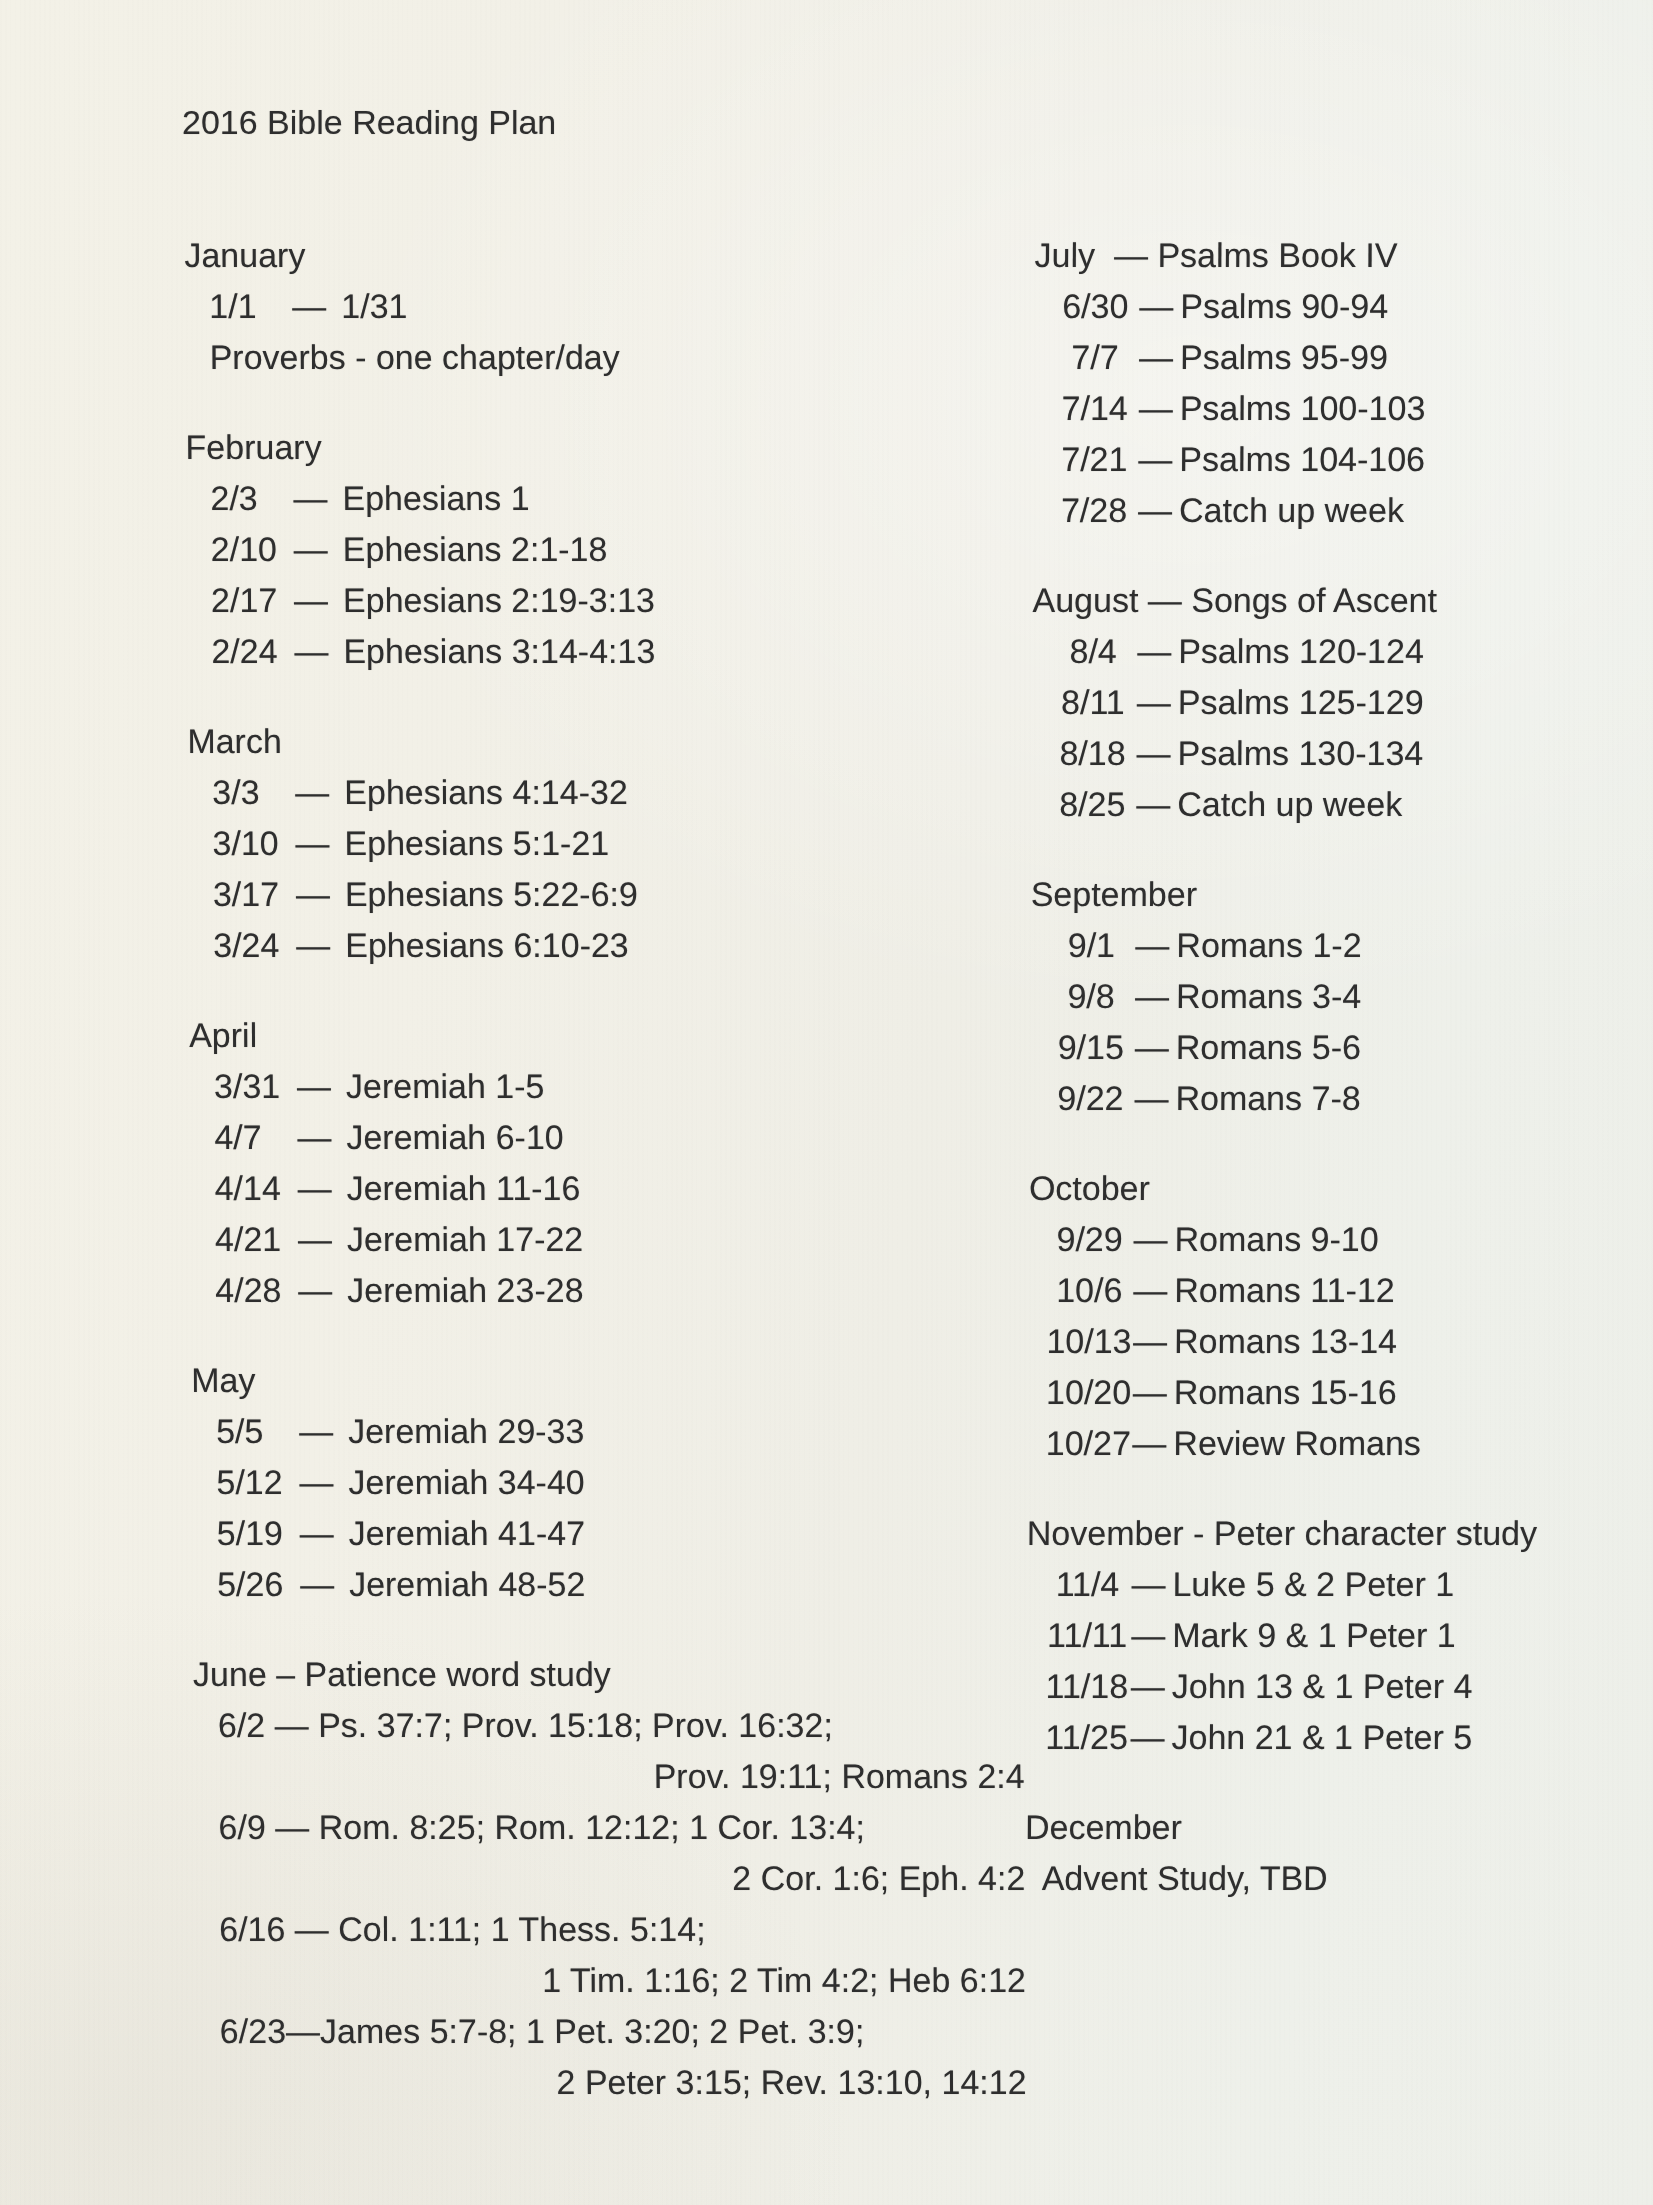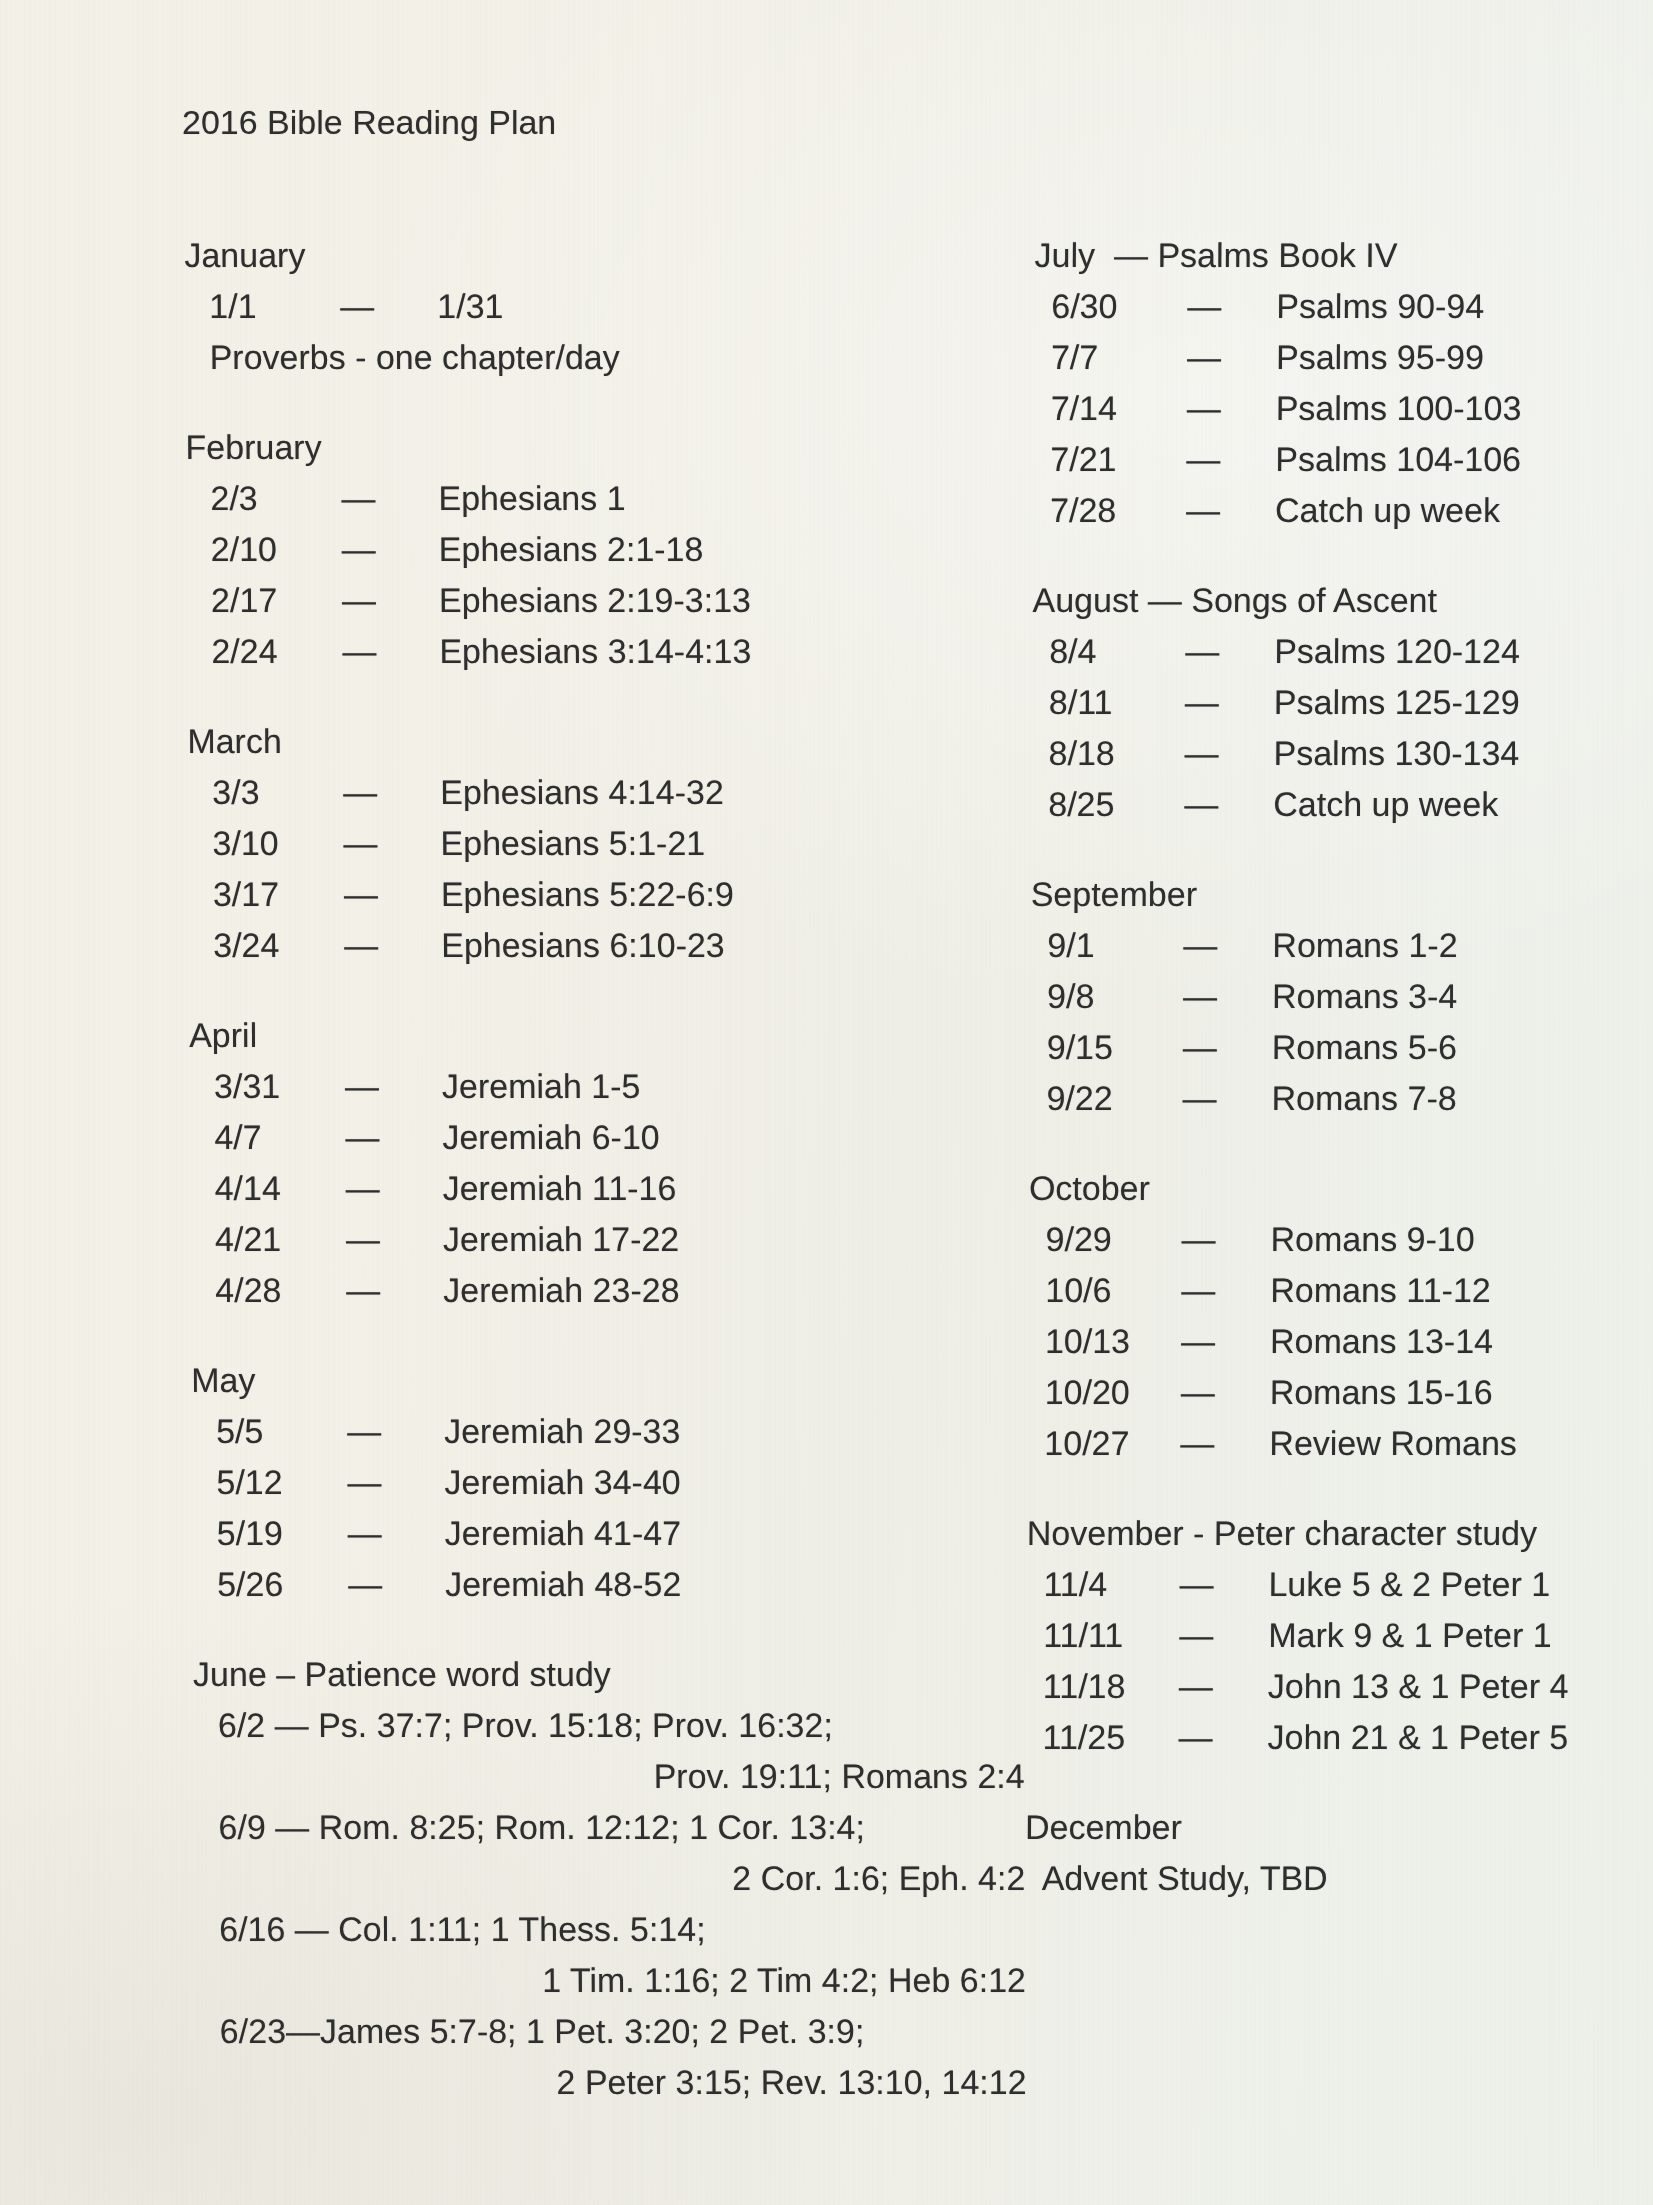--- a/index.html
+++ b/index.html
@@ -56,26 +56,26 @@
     transform-origin: 0 0;
   }
   .col-right {
     left: 1035px;
     width: 613px;
     transform: skewX(-0.35deg);
     transform-origin: 0 0;
   }
   .section { margin: 0 0 39px 0; }
   .month   { white-space: pre; margin-top: 32px; }
-  .row     { display: flex; gap: 48px; }
+  .row     { display: flex; }
   .col-left  .row { margin-left: 24.6px; }
   .col-right .row { margin-left: 17px; }
   .date { flex: 0 0 auto; }
   .col-left  .date { width: 83px; }
-  .col-right .date { width: 88px; }
+  .col-right .date { width: 88px; text-align: center; }
   .dash { flex: 0 0 auto; }
   .col-left  .dash { width: 49px; }
   .col-right .dash { width: 41px; }
   .reading { flex: 0 0 auto; }
   .note { margin-left: 24.6px; }
   .col-right .note { margin-left: 17px; }
   .blockline { margin-left: 24.6px; }
   .blockcont { margin-left: 115px; text-align: right; }
 </style>
 </head>

